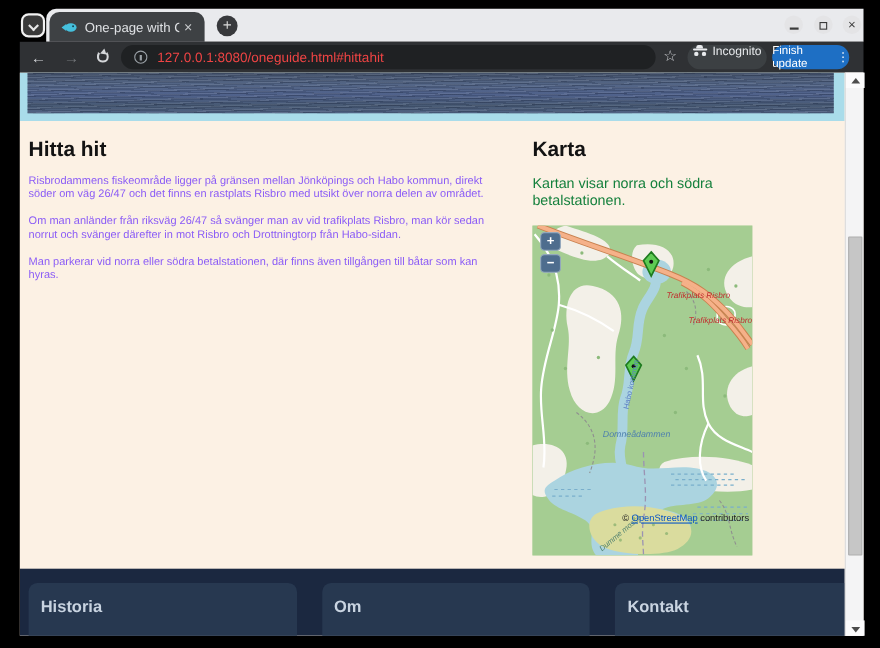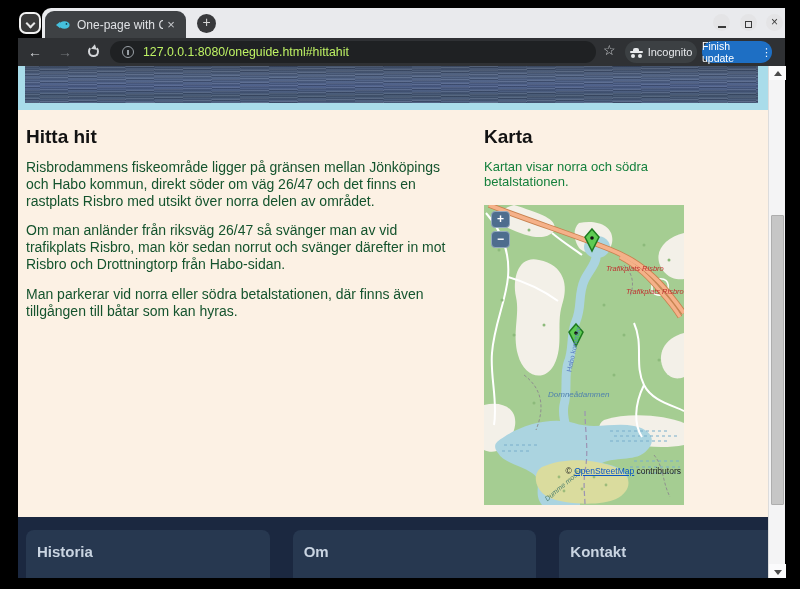--- a/index.html
+++ b/index.html
@@ -24,23 +24,23 @@
 
   
   .toolbar { position:absolute; left:0; top:30px; width:767px; height:28px; background:#2f3134; }
   .navbtn { position:absolute; top:4px; width:22px; height:20px; text-align:center; font-size:14px; line-height:20px; color:#d5d7da; }
   .nav-back { left:6px; } .nav-fwd { left:36px; color:#74777b; }
   .reload-ic { position:absolute; left:70px; top:8px; width:11px; height:11px; border:2px solid #d5d7da; border-radius:50%; border-top-color:transparent; }
   .reload-ic::after { content:""; position:absolute; right:-3px; top:-2px; border:3px solid transparent; border-left:5px solid #d5d7da; transform:rotate(40deg); }
   .urlbar { position:absolute; left:92px; top:3px; width:486px; height:22px; background:#1f2123; border-radius:11px; display:flex; align-items:center; padding:0 12px; }
   .info-ic { width:12px; height:12px; border:1.5px solid #9aa0a6; border-radius:50%; margin-right:9px; position:relative; flex:none; }
   .info-ic::after { content:""; position:absolute; left:4px; top:2.5px; width:1.5px; height:5px; background:#9aa0a6; }
-  .url-text { color:#bef264; font-size:12.3px; white-space:nowrap; }
+  .url-text { color:#ef4444; font-size:12.3px; white-space:nowrap; }
   .star { position:absolute; left:585px; top:4px; color:#cfd1d4; font-size:14px; }
-  .incog { position:absolute; left:607px; top:3px; width:72px; height:22px; background:#3c4043; border-radius:11px; display:flex; align-items:center; justify-content:center; gap:5px; }
+  .incog { position:absolute; left:607px; top:3px; width:72px; height:22px; background:#3c4043; border-radius:11px; display:flex; align-items:flex-start; justify-content:center; gap:5px; }
   .incog-label { color:#e8eaed; font-size:11px; }
   .spy { width:13px; height:9px; position:relative; flex:none; }
   .spy::before { content:""; position:absolute; left:0; top:3px; width:13px; height:2px; background:#e8eaed; border-radius:2px; }
   .spy::after { content:""; position:absolute; left:1px; top:6px; width:4px; height:4px; border-radius:50%; background:#e8eaed; box-shadow:7px 0 0 #e8eaed; }
   .spy-top { position:absolute; left:3.5px; top:0; width:6px; height:3px; background:#e8eaed; border-radius:2px 2px 0 0; }
   .update-btn { position:absolute; left:684px; top:3px; width:70px; height:22px; background:#1e6fc4; border-radius:11px; color:#fff; display:flex; align-items:center; justify-content:center; gap:4px; font-size:10.5px; }
   .dots { font-size:11px; line-height:11px; }
 
   
   .viewport { position:absolute; left:0; top:58px; width:767px; height:512px; background:#fcf1e4; }
@@ -49,21 +49,21 @@
   .hero { position:absolute; left:0; top:0; width:750px; height:44px; background:#a9dcea; }
   .photo { position:absolute; left:7px; top:0; width:733px; height:37px;
     background:
       repeating-linear-gradient(178deg, rgba(255,255,255,.08) 0 1px, rgba(8,16,36,.14) 1px 2px, rgba(255,255,255,0) 2px 4px),
       repeating-linear-gradient(2deg, rgba(16,26,48,.20) 0 1px, transparent 1px 3px),
       linear-gradient(180deg, #45536b 0%, #546686 28%, #50628c 55%, #485a74 80%, #516384 100%); }
 
   .content { position:absolute; left:0; top:44px; width:750px; height:407px; background:#fcf1e4; }
   .col-left { position:absolute; left:8px; top:0; width:432px; }
   h2 { font-size:19px; color:#131313; margin:16px 0 11px 0; font-weight:700; }
-  .col-left p { font-size:14px; line-height:1.2; color:#14532d; margin:0 0 13px 0; }
+  .col-left p { font-size:10px; line-height:1.2; color:#8b5cf6; margin:0 0 13px 0; }
   .col-right { position:absolute; left:466px; top:0; width:200px; }
   .map-caption { font-size:13px; color:#15803d; margin:0 0 16px 0; }
 
   
   .map { position:relative; width:200px; height:300px; overflow:hidden; background:#a5cd92; }
   .map svg { display:block; }
   .map-zoom { position:absolute; left:7px; top:6px; width:20px; }
   .zbtn { width:19px; height:17px; background:#4e6d8e; border:1px solid #93a8bd; border-radius:4px; color:#fff; font-size:12px; font-weight:700; text-align:center; line-height:15px; margin-bottom:3px; }
   .attrib { position:absolute; right:3px; top:261px; font-size:8.5px; color:#222; white-space:nowrap; }
   .attrib a { color:#0b56c4; text-decoration:underline; }

